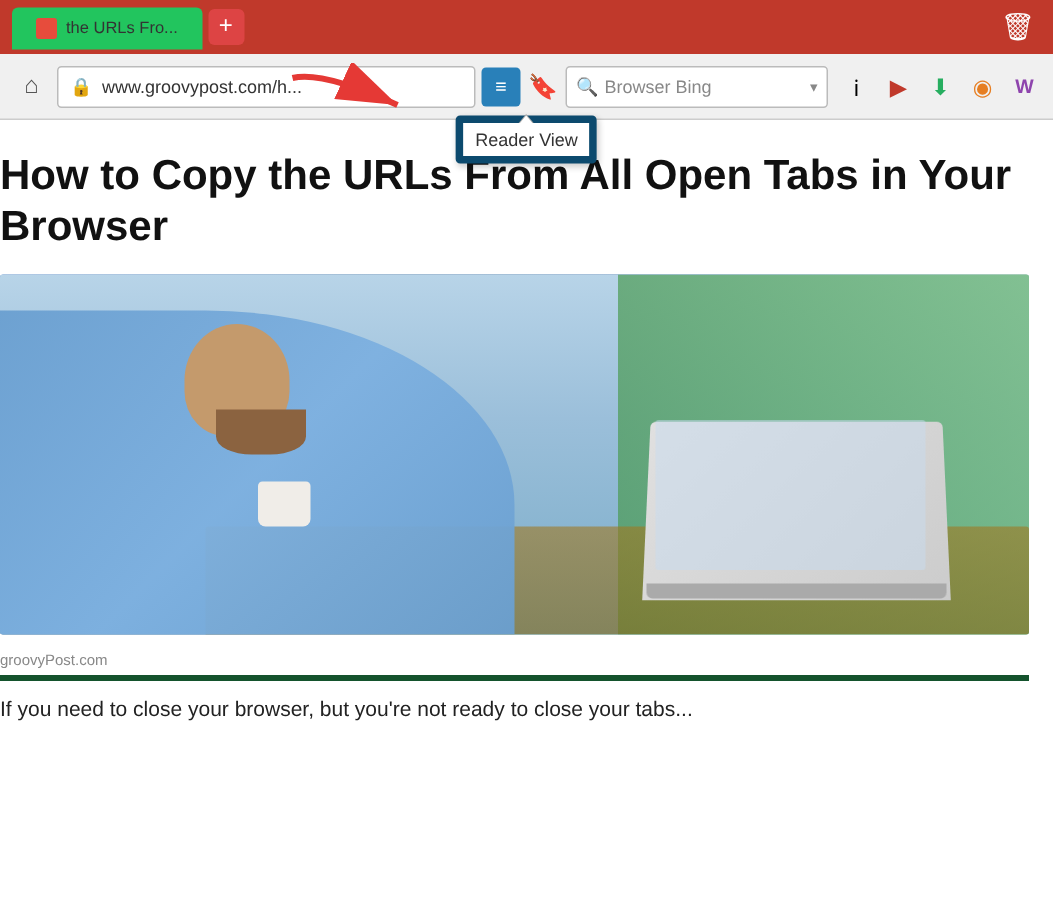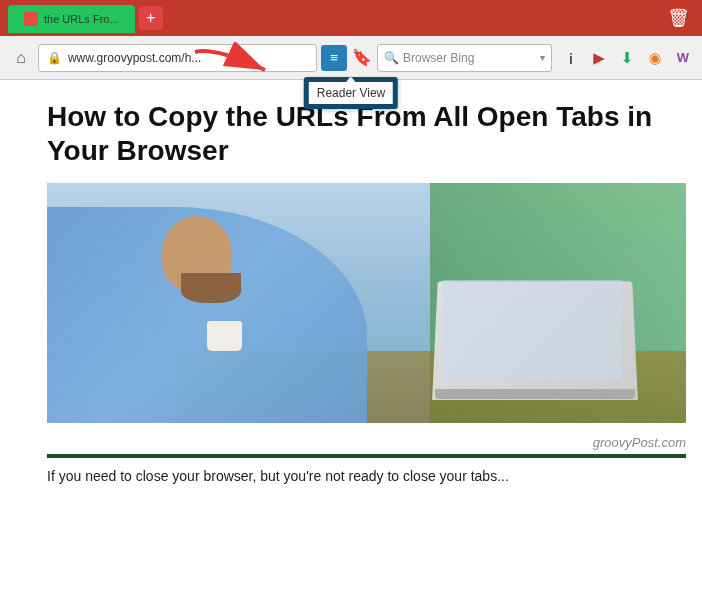--- a/index.html
+++ b/index.html
@@ -192,22 +192,21 @@
       left: 50%;
       transform: translateX(-50%);
       border-left: 5px solid transparent;
       border-right: 5px solid transparent;
       border-bottom: 6px solid #fff;
     }
 
     
     .content {
       background: #fff;
-      padding: 20px 16px 12px 16px;
-      margin-left: 31px;
+      padding: 20px 16px 12px 0;
     }
     .article-title {
       font-size: 28px;
       font-weight: bold;
       color: #111;
       line-height: 1.2;
       margin-bottom: 16px;
     }
     .article-image {
       width: 100%;
@@ -230,24 +229,22 @@
       position: absolute;
       bottom: 0; left: 20%;
       width: 80%;
       height: 30%;
       background: linear-gradient(to top, #8b6914, #a07820);
       opacity: 0.6;
       border-radius: 2px 2px 0 0;
     }
 
     .watermark {
-      text-align: right;
-      font-size: 13px;
+      font-size: 10px;
       color: #888;
-      font-style: italic;
       margin-top: 2px;
     }
     .article-body-preview {
       font-size: 14px;
       color: #222;
       line-height: 1.5;
       margin-top: 4px;
       border-top: 4px solid #14532d;
       padding-top: 8px;
     }

